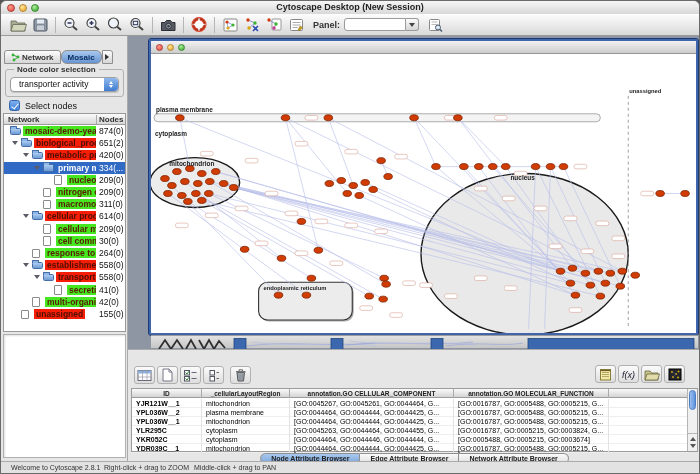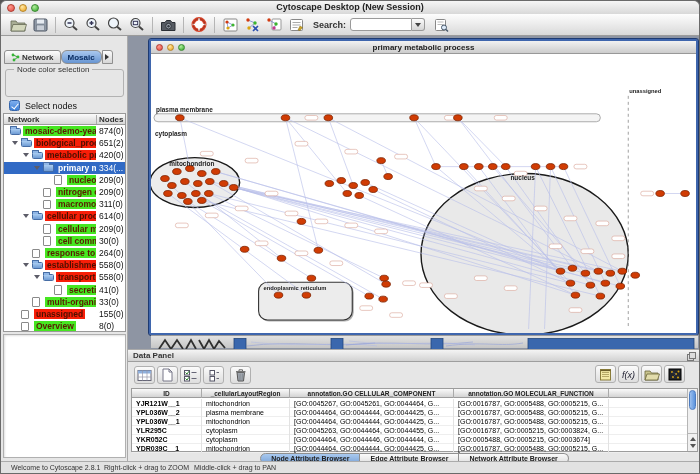--- a/index.html
+++ b/index.html
@@ -31,21 +31,21 @@
     border-bottom:1px solid #9e9e9e;font-size:8px;font-weight:bold;color:#333;line-height:12px;padding-left:5px;}
   .float-ic{position:absolute;top:2px;width:9px;height:9px;}
   .cp-tabs{position:absolute;left:3px;top:14px;height:14px;display:flex;}
   .cptab{height:14px;font-size:8px;font-weight:bold;display:flex;align-items:center;gap:2px;padding:0 6px;
     border:1px solid #8f8f8f;background:linear-gradient(#fcfcfc,#d6d6d6);color:#333;border-radius:3px 3px 0 0;}
   .cptab.sel{background:linear-gradient(#a9c8ee,#6795d2);color:#0c2f63;border-radius:6px;}
   .cptab-arrow{width:11px;height:14px;border:1px solid #8f8f8f;background:linear-gradient(#fcfcfc,#d6d6d6);
     display:flex;align-items:center;justify-content:center;border-radius:0 3px 0 0;}
   .tri-right{width:0;height:0;border-top:3px solid transparent;border-bottom:3px solid transparent;border-left:4px solid #333;}
   .groupbox{position:absolute;left:4px;top:33px;width:119px;height:28px;border:1px solid #b2b2b2;border-radius:3px;}
-  .grouplabel{position:absolute;left:8px;top:-5px;background:#e6e6e6;padding:0 3px;font-size:8px;font-weight:normal;color:#333;}
+  .grouplabel{position:absolute;left:8px;top:-5px;background:#e6e6e6;padding:0 3px;font-size:8px;font-weight:bold;color:#333;}
   .combo{position:absolute;left:4px;top:7px;width:109px;height:15px;background:#fff;border:1px solid #9f9f9f;border-radius:4px;
     font-size:8.5px;line-height:13px;padding-left:8px;color:#111;box-shadow:0 1px 1px rgba(0,0,0,.15);}
   .combo .cap{position:absolute;right:0;top:0;width:14px;height:13px;border-radius:0 4px 4px 0;
     background:linear-gradient(#8fb9ef,#3f7cd0);display:flex;flex-direction:column;align-items:center;justify-content:center;gap:1px;}
   .capup{width:0;height:0;border-left:2.5px solid transparent;border-right:2.5px solid transparent;border-bottom:3px solid #fff;}
   .capdn{width:0;height:0;border-left:2.5px solid transparent;border-right:2.5px solid transparent;border-top:3px solid #fff;}
   .checkrow{position:absolute;left:8px;top:64px;height:12px;}
   .checkbox{position:absolute;left:0;top:0;width:11px;height:11px;border-radius:2.5px;border:1px solid #3566ad;
     background:linear-gradient(#7fb0ef,#3d7fd6);}
   .checkbox:after{content:"";position:absolute;left:3px;top:1px;width:3px;height:6px;
@@ -240,21 +240,21 @@
         <svg width="15" height="14">
           <rect x="1.5" y="1.5" width="12" height="11" rx="1" fill="#fff" stroke="#888"></rect>
           <g stroke="#aaa" stroke-width="1">
             <line x1="3.5" y1="4.5" x2="11.5" y2="4.5"></line>
             <line x1="3.5" y1="7" x2="11.5" y2="7"></line>
             <line x1="3.5" y1="9.5" x2="8.5" y2="9.5"></line>
           </g>
           <path d="M9 12l2-4 2.5 1.5-2.5 3z" fill="#c9a227" stroke="#8a6d12" stroke-width=".5"></path>
         </svg>
       </span>
-    <span class="search-label">Search:</span>
+    <span class="search-label">Panel:</span>
     <span class="search-combo"></span>
     <span class="search-arrow">
         <span class="tri-down"></span>
       </span>
     <span class="tbtn" style="margin-left:5px">
         <svg width="15" height="14">
           <rect x="1.5" y="1.5" width="10" height="11" rx="1" fill="#fff" stroke="#888"></rect>
           <g stroke="#bbb" stroke-width="1">
             <line x1="3.5" y1="4" x2="9.5" y2="4"></line>
             <line x1="3.5" y1="6.5" x2="9.5" y2="6.5"></line>
@@ -281,20 +281,26 @@
         </span>
       <span class="cptab sel">
           <span>Mosaic</span>
         </span>
       <span class="cptab-arrow">
           <span class="tri-right"></span>
         </span>
     </div>
     <div class="groupbox">
       <span class="grouplabel">Node color selection</span>
+      <div class="combo"><span>transporter activity</span>
+        <span class="cap">
+            <span class="capup"></span>
+            <span class="capdn"></span>
+          </span>
+      </div>
     </div>
     <div class="checkrow">
       <span class="checkbox"></span>
       <span class="checklabel">Select nodes</span>
     </div>
     <div class="treebox">
       <div class="treehead">
         <span class="h1">Network</span>
         <span class="hdiv"></span>
         <span class="h2">Nodes</span>
@@ -372,44 +378,38 @@
             <span class="tcount">558(0)</span>
           </div>
           <div class="trow" style="top: 158.6px;">
             <span class="ticon doc" style="left: 50px;"></span>
             <span class="chip green" style="left: 63px; max-width: 29px;">secretion</span>
             <span class="tcount">41(0)</span>
           </div>
           <div class="trow" style="top: 170.8px;">
             <span class="ticon doc" style="left: 28px;"></span>
             <span class="chip green" style="left: 41px; max-width: 51px;">multi-organism pro</span>
-            <span class="tcount">33(0)</span>
+            <span class="tcount">42(0)</span>
           </div>
           <div class="trow" style="top: 183px;">
             <span class="ticon doc" style="left: 17px;"></span>
             <span class="chip red" style="left: 30px; max-width: 62px;">unassigned</span>
             <span class="tcount">155(0)</span>
-          </div>
-          <div class="trow" style="top: 195.2px;">
-            <span class="ticon doc" style="left: 17px;"></span>
-            <span class="chip green" style="left: 30px; max-width: 62px;">Overview</span>
-            <span class="tcount">8(0)</span>
           </div>
         </div>
     </div>
     <div class="birdseye"></div>
   </div>
 
   <div class="viewport">
     <div class="netwin">
       <div class="wbar">
         <span class="light red"></span>
         <span class="light yellow"></span>
         <span class="light green"></span>
-        <div class="wtitle">primary metabolic process</div>
       </div>
       <div class="canvas">
         <svg id="net-svg" width="543" height="279" viewBox="0 0 543 280">
 
           <rect x="2" y="60" width="448" height="8" rx="4" fill="#f4f4f4" stroke="#999" stroke-width="0.8"></rect>
           <ellipse cx="43" cy="129" rx="45" ry="25" fill="#ececec" stroke="#1a1a1a" stroke-width="1.4"></ellipse>
           <ellipse cx="374" cy="201" rx="104" ry="81" fill="#e9e9e9" stroke="#1a1a1a" stroke-width="1.4"></ellipse>
           <rect x="107" y="229" width="94" height="38" rx="9" fill="#1a1a1a" opacity="0.35" transform="translate(1.5,1.5)"></rect>
           <rect x="107" y="229" width="94" height="38" rx="9" fill="#ececec" stroke="#333" stroke-width="1.1"></rect>
           <line x1="478" y1="42" x2="478" y2="276" stroke="#888" stroke-width="0.8" stroke-dasharray="3,3"></line>
@@ -596,26 +596,20 @@
         <path d="M198 3 C245 9 285 2 324 7" stroke="#b3bce2" stroke-width="0.6" fill="none"></path>
         <rect x="180" y="0.5" width="12" height="11" fill="#3a67ad" stroke="#24477c" stroke-width="0.8"></rect>
         <path d="M295 8 C330 3 350 9 372 5" stroke="#9aa6d8" stroke-width="0.7" fill="none"></path>
         <rect x="280" y="0.5" width="12" height="11" fill="#3a67ad" stroke="#24477c" stroke-width="0.8"></rect>
         <rect x="377" y="0.5" width="166" height="11" fill="#3a67ad" stroke="#24477c" stroke-width="0.8"></rect>
       </svg>
     </div>
   </div>
 
   <div class="dpanel">
-    <div class="panel-title"><span>Data Panel</span>
-      <svg class="float-ic" style="right:5px">
-          <rect x="0.5" y="2.5" width="6" height="6" fill="none" stroke="#777"></rect>
-          <rect x="2.5" y="0.5" width="6" height="6" fill="#ddd" stroke="#777"></rect>
-        </svg>
-    </div>
     <div class="dp-toolbar">
       <span class="dbtn">
           <svg width="15" height="13">
             <rect x="1" y="1.5" width="13" height="10" fill="#fff" stroke="#667"></rect>
             <rect x="1" y="1.5" width="13" height="3" fill="#8fb0dd"></rect>
             <line x1="5.5" y1="1.5" x2="5.5" y2="11.5" stroke="#99a" stroke-width=".7"></line>
             <line x1="10" y1="1.5" x2="10" y2="11.5" stroke="#99a" stroke-width=".7"></line>
             <line x1="1" y1="8" x2="14" y2="8" stroke="#99a" stroke-width=".7"></line>
           </svg>
         </span>

